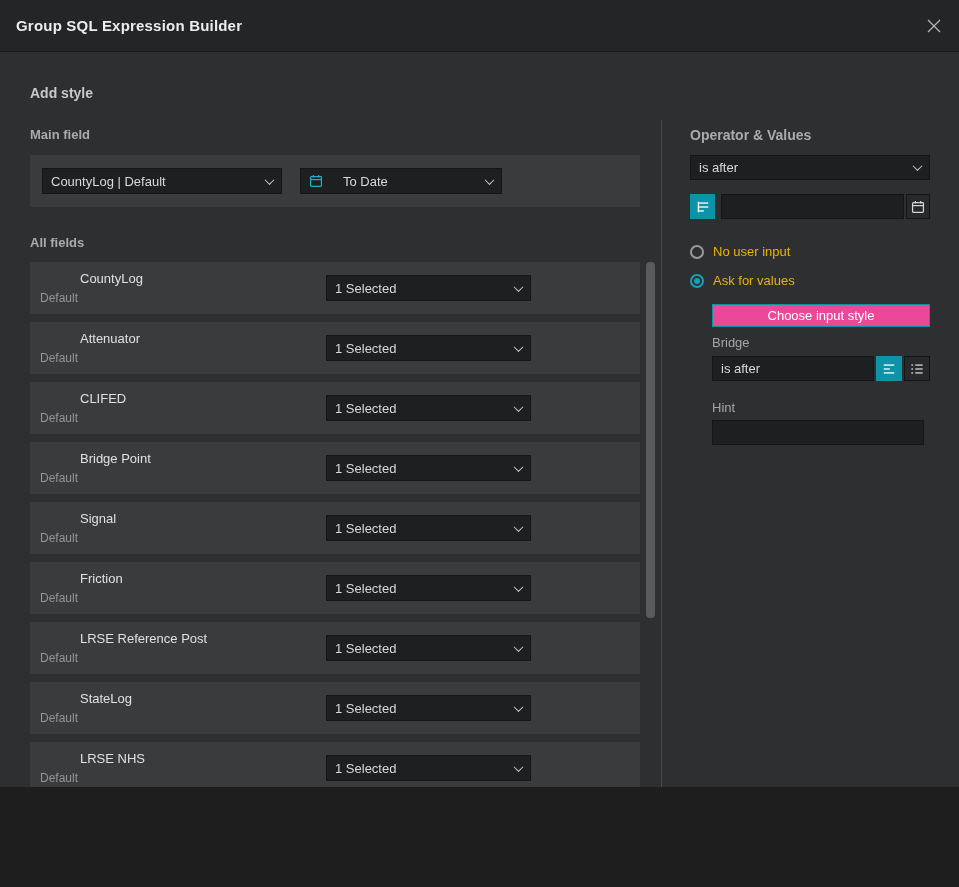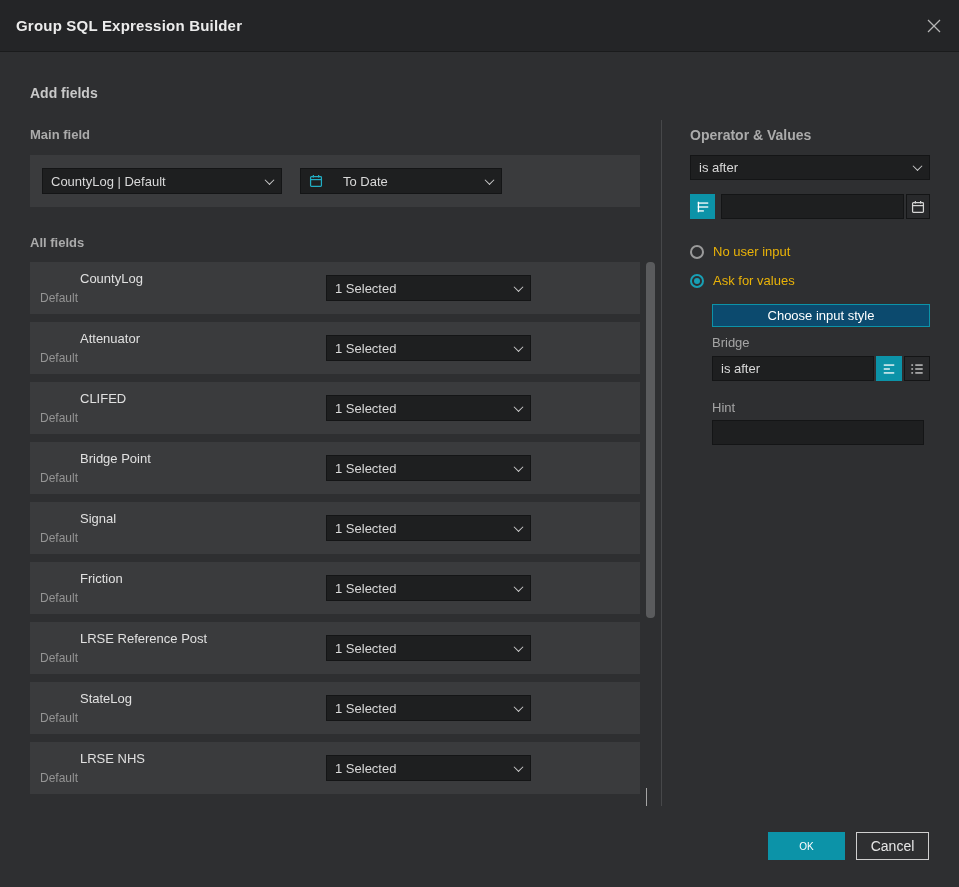--- a/index.html
+++ b/index.html
@@ -1,20 +1,20 @@
 <!DOCTYPE html>
 <html><head>
 <meta charset="utf-8">
 <style>
   * { margin:0; padding:0; box-sizing:border-box; }
   html,body { width:959px; height:887px; background:#1e1e1e; }
   body { font-family:"Liberation Sans", sans-serif; }
 
   .dialog {
-    position:relative; width:959px; height:887px;
+    position:relative; width:959px; height:787px;
     background:#2e2f31; color:#e3e3e3; overflow:hidden;padding-left:44px;
   }
 
   
   .dlg-header {
     position:absolute; left:0; top:0; width:100%; height:52px;
     background:#242527; border-bottom:1px solid #1a1b1c;
     display:flex; align-items:center; padding:0 16px;
   }
   .dlg-title { font-size:15px; font-weight:700; color:#ececec; letter-spacing:.2px; }
@@ -93,21 +93,21 @@
   .radio-circle {
     width:14px; height:14px; border-radius:50%; border:2px solid #9a9a9a;
     display:flex; align-items:center; justify-content:center; flex:0 0 auto;
   }
   .radio-circle.checked { border-color:#18a0b5; }
   .radio-dot { width:6px; height:6px; border-radius:50%; background:#18a0b5; }
   .radio-label { font-size:13px; color:#eab308; }
 
   .choose-style-btn {
     position:absolute; left:712px; top:304px; width:218px; height:23px;
-    background:#0c4a6e; color:#ffffff; font-size:13px;
+    background:#ec4899; color:#ffffff; font-size:13px;
     display:flex; align-items:center; justify-content:center; cursor:pointer;
     border:1px solid #0c93a8;
   }
 
   .lbl-label { position:absolute; left:712px; top:335px; font-size:13px; color:#a5a5a5; font-weight:400; }
   .label-input    { position:absolute; left:712px; top:356px; width:162px; height:25px; }
   .label-align-btn{ position:absolute; left:876px; top:356px; width:26px; height:25px; }
   .label-list-btn { position:absolute; left:904px; top:356px; width:26px; height:25px; }
 
   .lbl-hint { position:absolute; left:712px; top:400px; font-size:13px; color:#a5a5a5; }
@@ -133,21 +133,21 @@
   <div class="dlg-header">
     <div class="dlg-title">Group SQL Expression Builder</div>
     <div class="close-btn">
       <svg width="16" height="16" viewBox="0 0 16 16">
         <line x1="2" y1="2" x2="14" y2="14" stroke="#b5b5b5" stroke-width="1.2"></line>
         <line x1="14" y1="2" x2="2" y2="14" stroke="#b5b5b5" stroke-width="1.2"></line>
       </svg>
     </div>
   </div>
 
-  <div class="h-add-fields">Add fields</div>
+  <div class="h-add-fields">Add style</div>
   <div class="lbl lbl-main">Main field</div>
   <div class="lbl lbl-opval">Operator &amp; Values</div>
 
   <div class="main-panel">
     <div class="ctl select main-field-select">
       <span class="sel-text">CountyLog | Default</span>
       <span class="chev"></span>
     </div>
     <div class="ctl select date-select">
       <span class="teal-ic">

